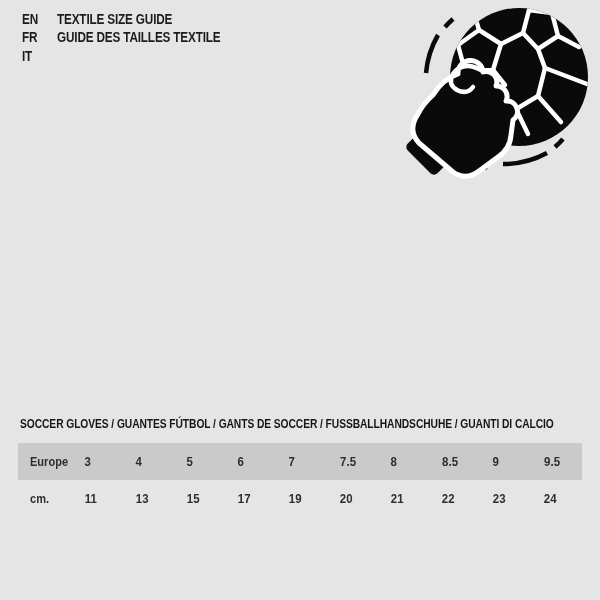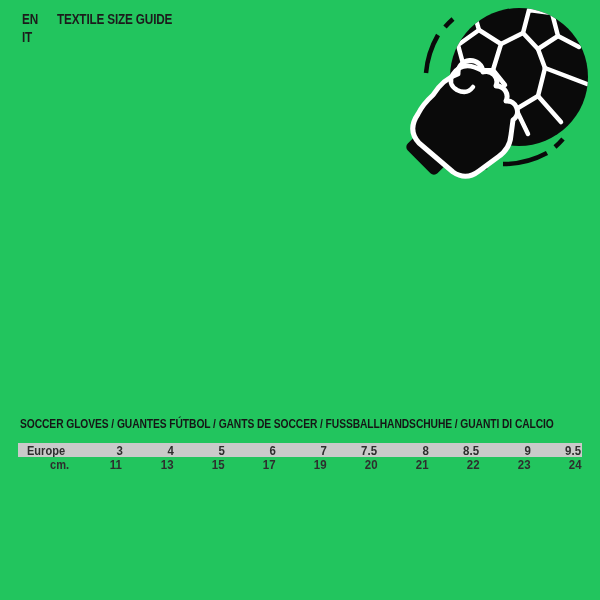--- a/index.html
+++ b/index.html
@@ -2,21 +2,21 @@
 <html><head>
 <meta charset="utf-8">
 <style>
   html, body { margin: 0; padding: 0; }
   body {
     width: 600px; height: 600px;
     background: #ffffff;
     font-family: "Liberation Sans", sans-serif;
     -webkit-font-smoothing: antialiased;
   }
-  .page { position: relative; width: 600px; height: 600px; overflow: hidden; background:#22c55e; }
+  .page { position: relative; width: 600px; height: 600px; overflow: hidden; background:#e5e5e5; }
 
   
   .lang-list { position: absolute; left: 22px; top: 10px; }
   .lang-row { display: flex; height: 18.3px; align-items: center; }
   .lang-code, .lang-label { font-size: 14px; font-weight: 700; color: #1c1c1c; }
   .lang-code { width: 35px; flex: 0 0 35px; }
   .condL { display: inline-block; transform: scaleX(0.84); transform-origin: 0 50%; white-space: nowrap; letter-spacing: -0.2px; }
 
   
   .icon-wrap { position: absolute; left: 395px; top: 0; width: 200px; height: 200px; }
@@ -26,38 +26,42 @@
     position: absolute; left: 20px; top: 416px;
     font-size: 13px; font-weight: 700; color: #161616; line-height: 16px;
   }
   .condT { display: inline-block; transform: scaleX(0.79); transform-origin: 0 50%; white-space: nowrap; letter-spacing: -0.1px; }
 
   table.size-table {
     position: absolute; left: 18px; top: 443px; width: 564px;
     border-collapse: collapse; table-layout: fixed;
   }
   table.size-table td {
-    padding: 0; font-size: 13px; font-weight: 700; color: #2e2e2e;
-    text-align: right; vertical-align: middle; line-height: 1; overflow: hidden;
+    padding: 12px; font-size: 13px; font-weight: 700; color: #2e2e2e;
+    text-align: left; vertical-align: middle; line-height: 1; overflow: hidden;
   }
   tr.header-row { height: 14px; }
   tr.cm-row { height: 15px; }
   td.rowlabel { text-align: left; padding-left: 4px; }
   .cellcond { display: inline-block; transform: scaleX(0.88); transform-origin: 50% 50%; white-space: nowrap; }
   td.rowlabel .cellcond { transform-origin: 0 50%; transform: scaleX(0.85); }
 </style>
 </head>
 <body>
 
 <div class="page">
 
   <div class="lang-list">
     <div class="lang-row">
       <span class="lang-code"><span class="condL">EN</span></span>
       <span class="lang-label"><span class="condL">TEXTILE SIZE GUIDE</span></span>
+    </div>
+    <div class="lang-row">
+      <span class="lang-code"><span class="condL">FR</span></span>
+      <span class="lang-label"><span class="condL">GUIDE DES TAILLES TEXTILE</span></span>
     </div>
     <div class="lang-row">
       <span class="lang-code"><span class="condL">IT</span></span>
     </div>
   </div>
 
   <div class="icon-wrap">
     <svg width="200" height="200" viewBox="0 0 200 200" xmlns="http://www.w3.org/2000/svg">
       <defs>
         <clipPath id="ballclip">

